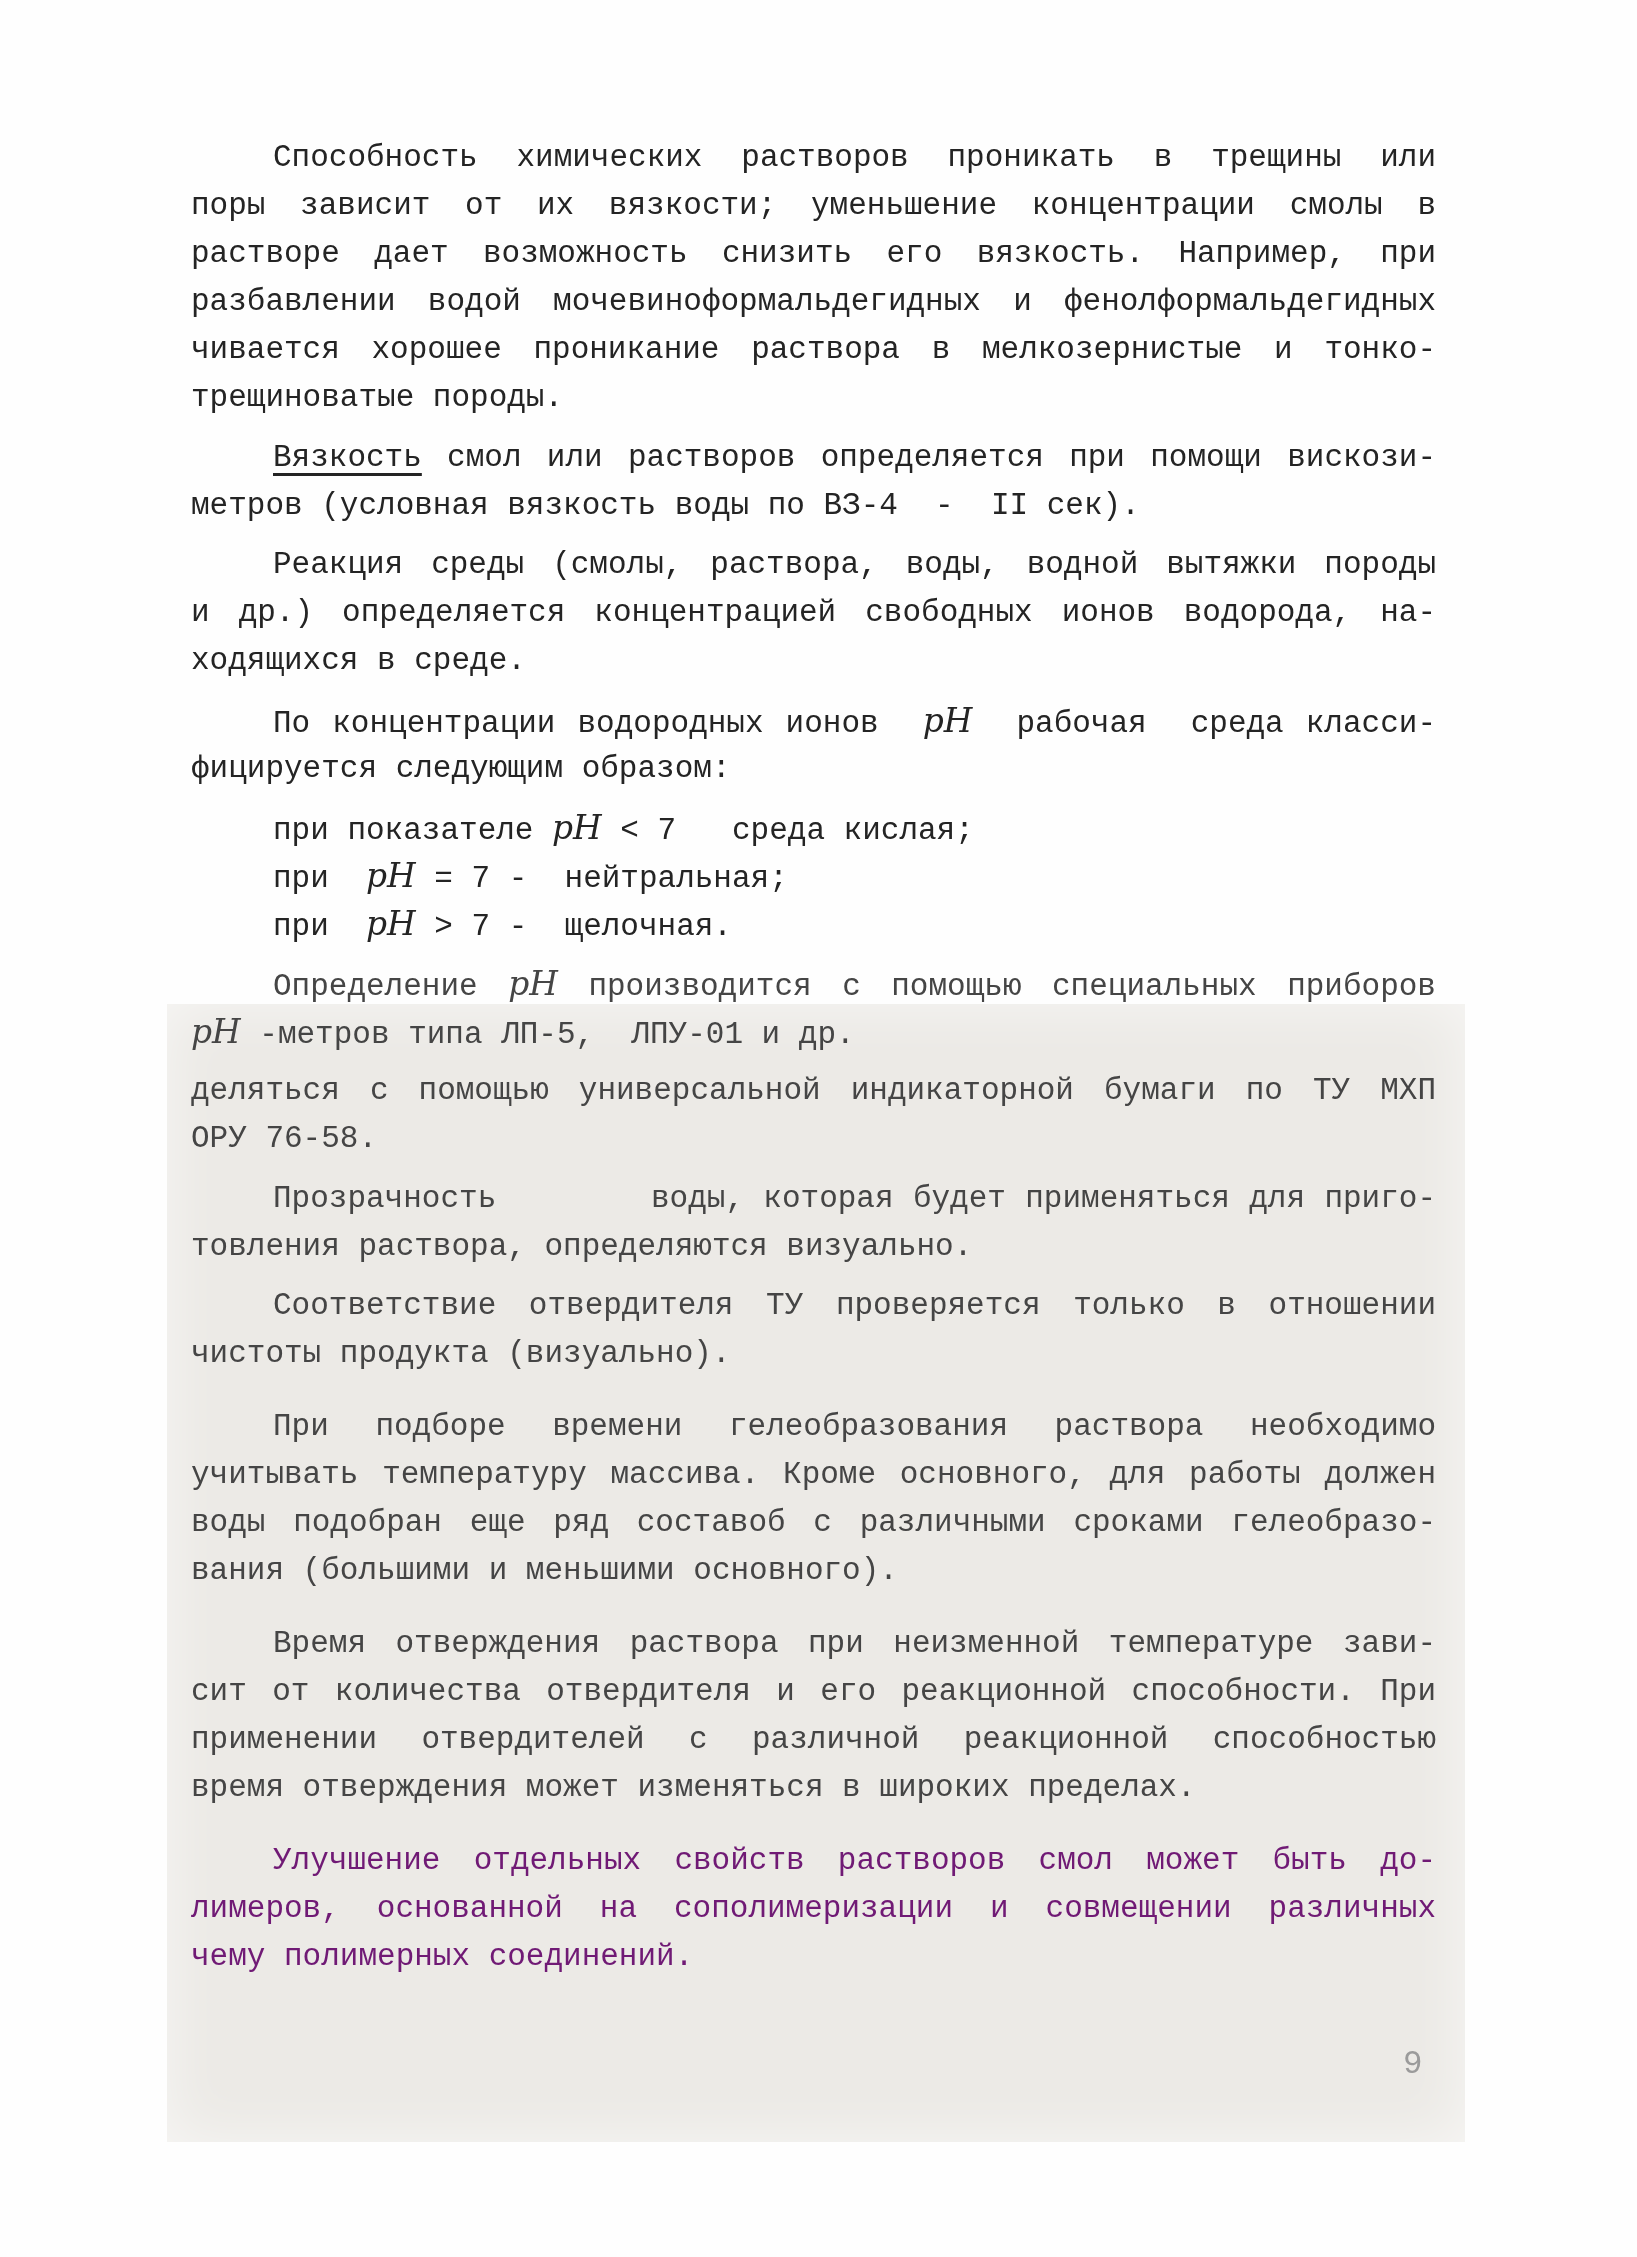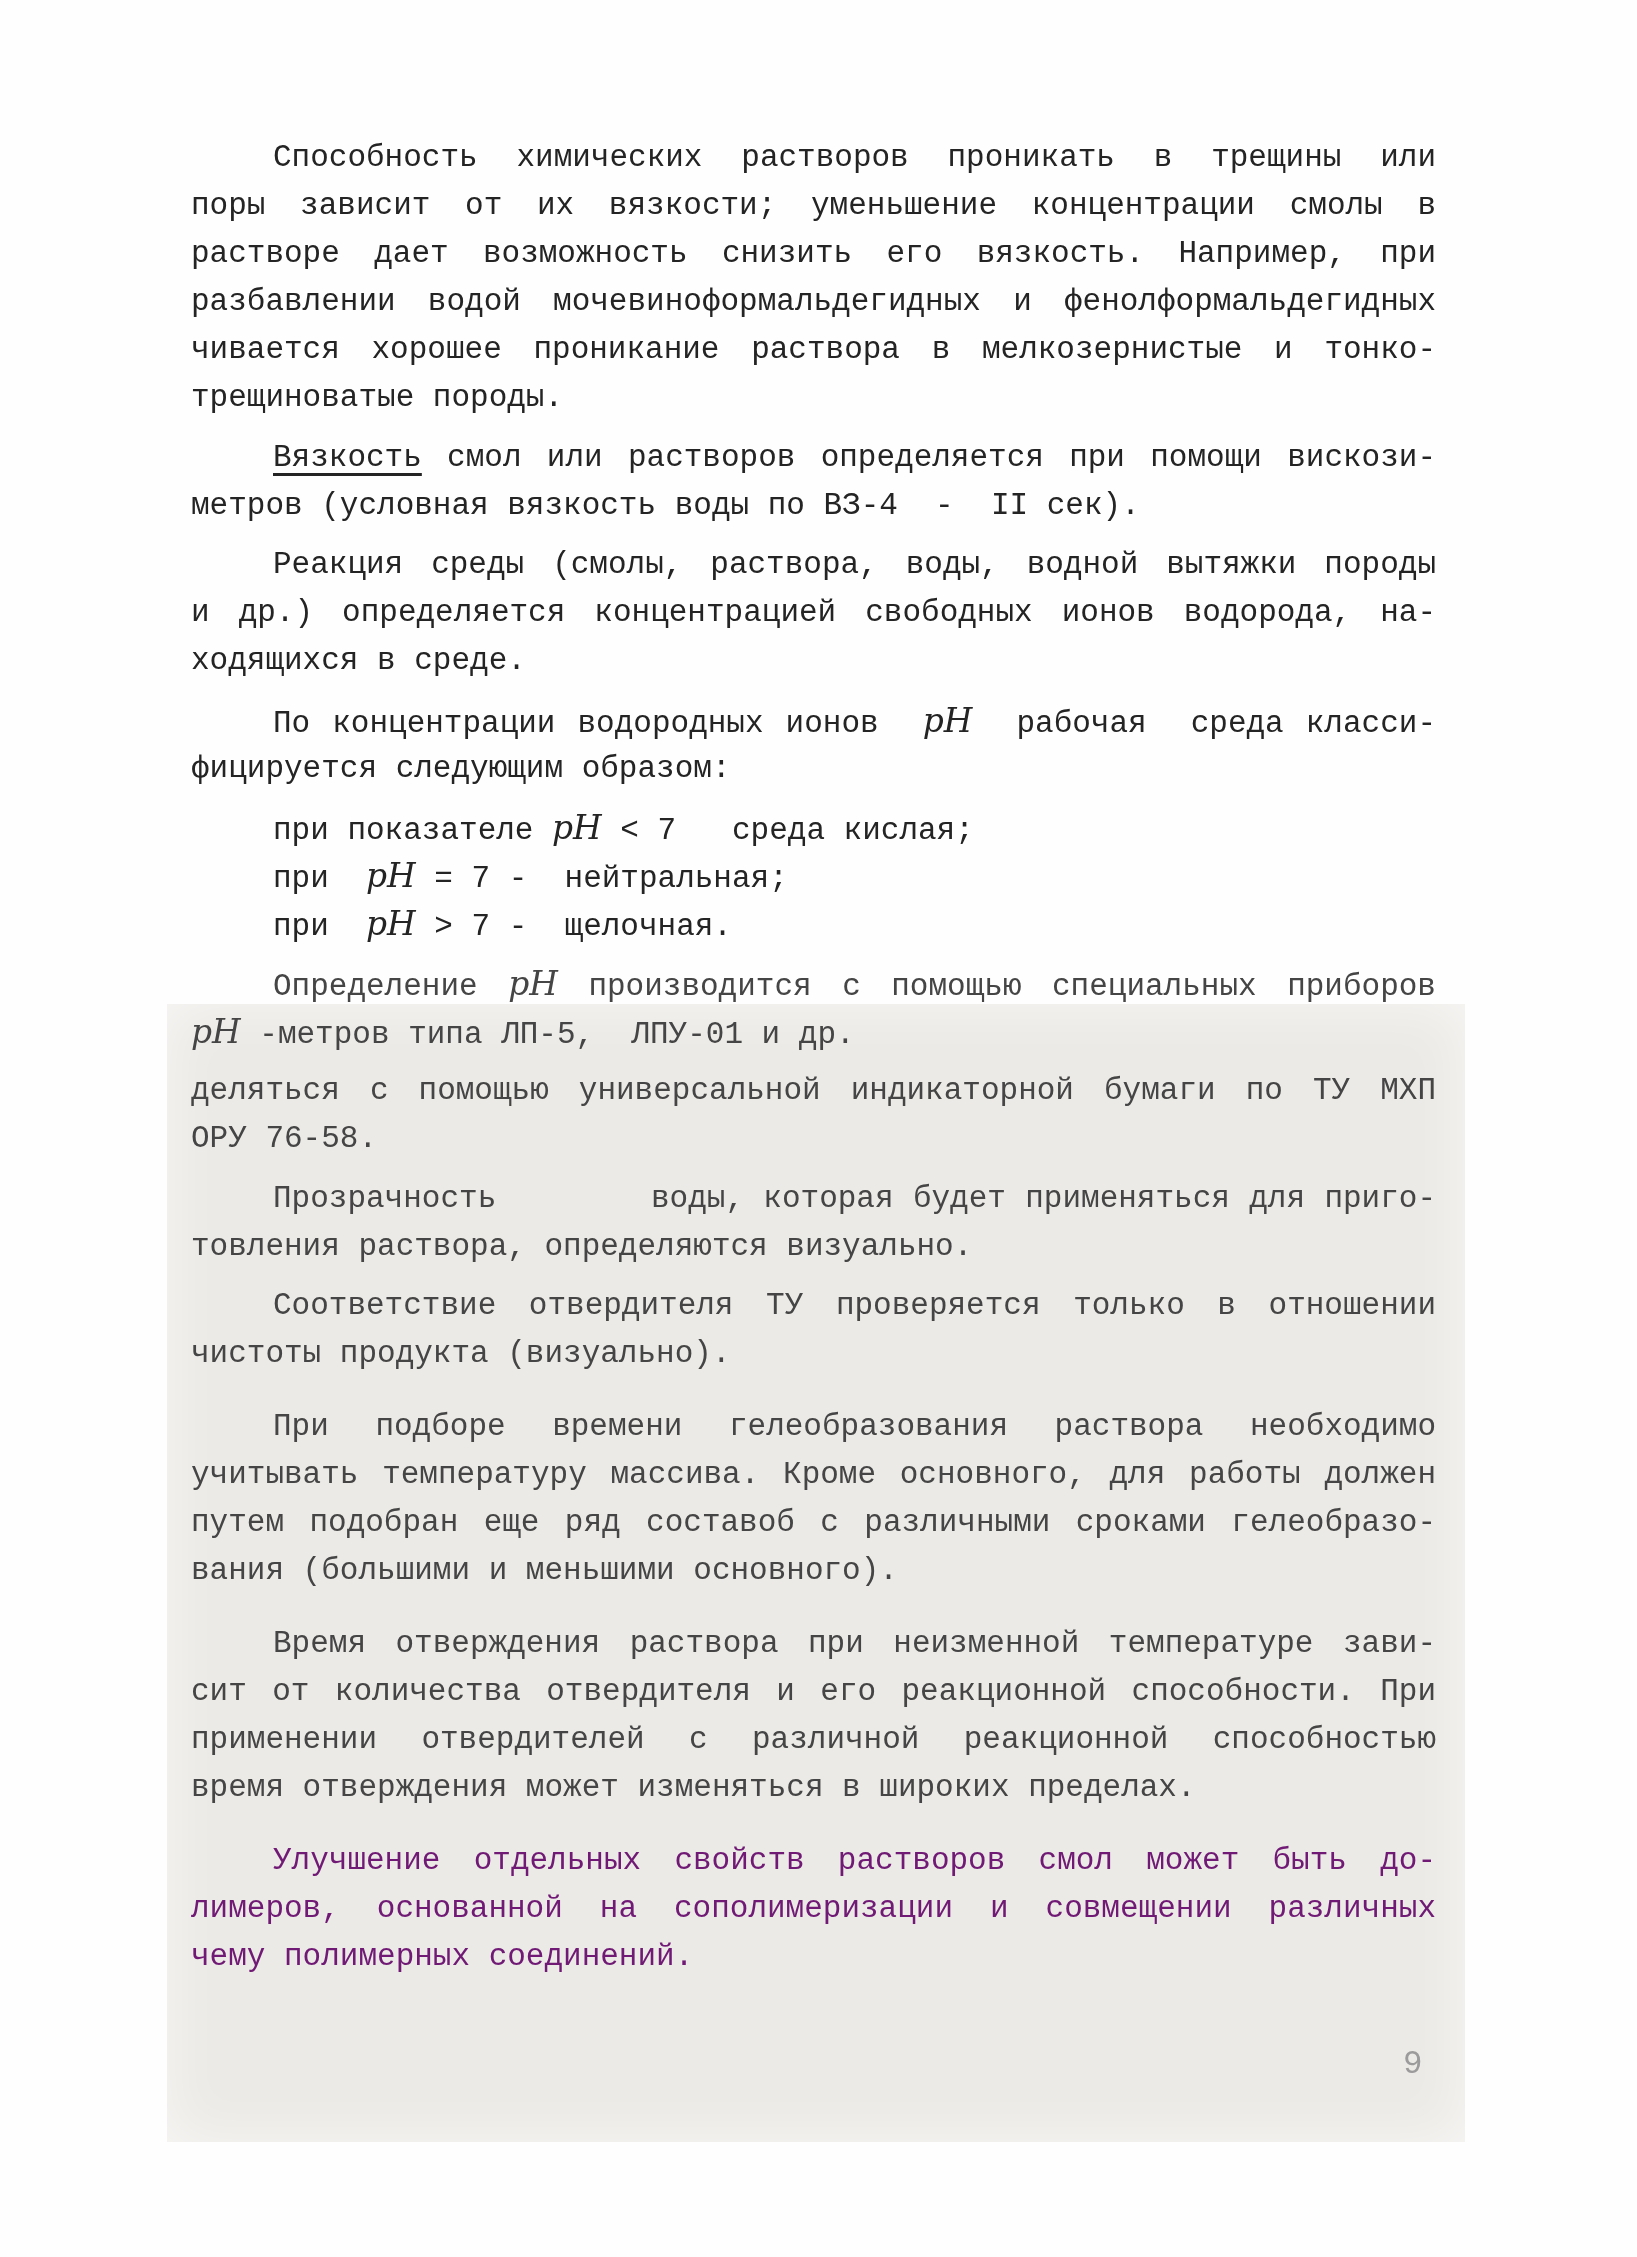--- a/index.html
+++ b/index.html
@@ -104,21 +104,21 @@
         <div class="line ind j">Прозрачность&nbsp;&nbsp;&nbsp;&nbsp;&nbsp;&nbsp;&nbsp; воды, которая будет применяться для приго-</div>
         <div class="line">товления раствора, определяются визуально.</div>
       </div>
     <div class="para soft">
         <div class="line ind j">Соответствие отвердителя ТУ проверяется только в отношении</div>
         <div class="line">чистоты продукта (визуально).</div>
       </div>
     <div class="para soft gap-lg">
         <div class="line ind j">При подборе времени гелеобразования раствора необходимо</div>
         <div class="line j">учитывать температуру массива. Кроме основного, для работы должен</div>
-        <div class="line j">путем подобран еще ряд составоб с различными сроками гелеобразо-</div>
+        <div class="line j">воды подобран еще ряд составоб с различными сроками гелеобразо-</div>
         <div class="line">вания (большими и меньшими основного).</div>
       </div>
     <div class="para soft gap-lg">
         <div class="line ind j">Время отверждения раствора при неизменной температуре зави-</div>
         <div class="line j">сит от количества отвердителя и его реакционной способности. При</div>
         <div class="line j">применении отвердителей с различной реакционной способностью</div>
         <div class="line">время отверждения может изменяться в широких пределах.</div>
       </div>
     <div class="para softer gap-lg">
         <div class="line ind j">Улучшение отдельных свойств растворов смол может быть до-</div>

